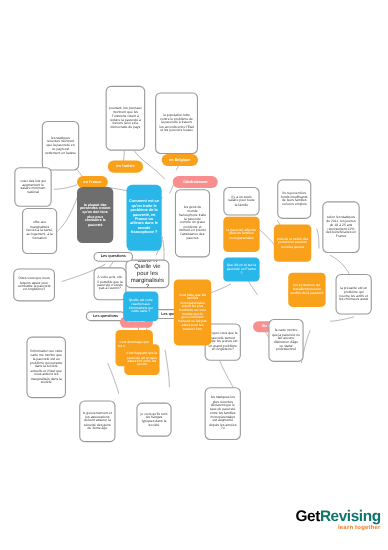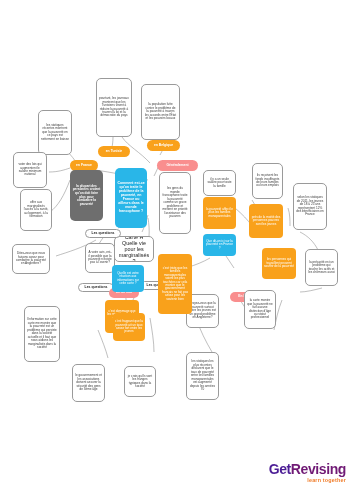--- a/index.html
+++ b/index.html
@@ -142,22 +142,22 @@
     height: 26px;
     text-align: right;
   }
   .logo-word {
     font-family: "Liberation Sans", sans-serif;
     font-size: 14px;
     letter-spacing: -0.4px;
     line-height: 15px;
     white-space: nowrap;
   }
-  .logo-get { color: #4c1d95; font-weight: bold; text-align: right; }
-  .logo-rev { color: #701a75; font-weight: bold; }
+  .logo-get { color: #000000; font-weight: bold; text-align: right; }
+  .logo-rev { color: #0f766e; font-weight: bold; }
   .logo-tag {
     color: #f07d2b;
     font-size: 5.4px;
     font-weight: bold;
     letter-spacing: 0.2px;
     margin-top: 0px;
     white-space: nowrap;
   }
 </style>
 </head>

